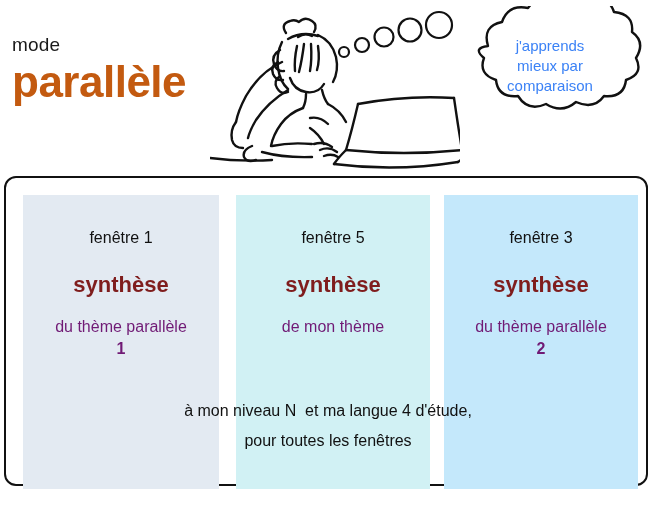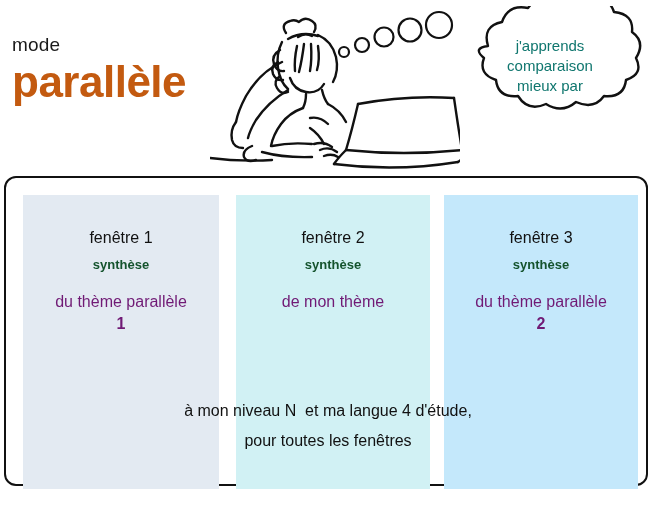--- a/index.html
+++ b/index.html
@@ -62,21 +62,21 @@
     height: 124px;
   }
 
   #bubble-text {
     position: absolute;
     left: 470px;
     top: 36px;
     width: 160px;
     text-align: center;
     font-size: 15px;
-    color: #0f766e;
+    color: #3b82f6;
     line-height: 20px;
   }
   #bubble-text div { white-space: nowrap; }
 
   
   #panel {
     position: absolute;
     left: 4px;
     top: 176px;
     width: 644px;
@@ -112,24 +112,24 @@
     text-align: center;
   }
 
   .col-window {
     margin-top: 35px;
     font-size: 16px;
     color: #111111;
     line-height: 1;
   }
   .col-synth {
-    margin-top: 12px;
-    font-size: 13px;
+    margin-top: 28px;
+    font-size: 22px;
     font-weight: bold;
-    color: #14532d;
+    color: #7f1d1d;
     line-height: 1;
   }
   .col-desc {
     margin-top: 20px;
     font-size: 16px;
     color: #701a75;
     line-height: 22px;
   }
   .col-desc .num {
     font-weight: bold;
@@ -231,42 +231,42 @@
              q-10 14 -28 6
              q-14 12 -30 2
              q-18 8 -28 -8
              q-20 2 -22 -16
              q-18 -6 -12 -22
              q-12 -10 4 -12 Z" fill="#ffffff" stroke="#111111" stroke-width="2.4" stroke-linejoin="round"></path>
   </svg>
 
   <div id="bubble-text">
     <div>j'apprends</div>
+    <div>mieux par</div>
     <div>comparaison</div>
-    <div>mieux par</div>
   </div>
 </div>
 
 <div id="panel">
   <div id="columns">
 
     <div class="column col-1">
       <div class="col-content">
         <div class="col-window">fenêtre 1</div>
         <div class="col-synth">synthèse</div>
         <div class="col-desc">
           <div>du thème parallèle</div>
           <div class="num">1</div>
         </div>
       </div>
     </div>
 
     <div class="column col-2">
       <div class="col-content">
-        <div class="col-window">fenêtre 2</div>
+        <div class="col-window">fenêtre 5</div>
         <div class="col-synth">synthèse</div>
         <div class="col-desc">
           <div>de mon thème</div>
         </div>
       </div>
     </div>
 
     <div class="column col-3">
       <div class="col-content">
         <div class="col-window">fenêtre 3</div>

